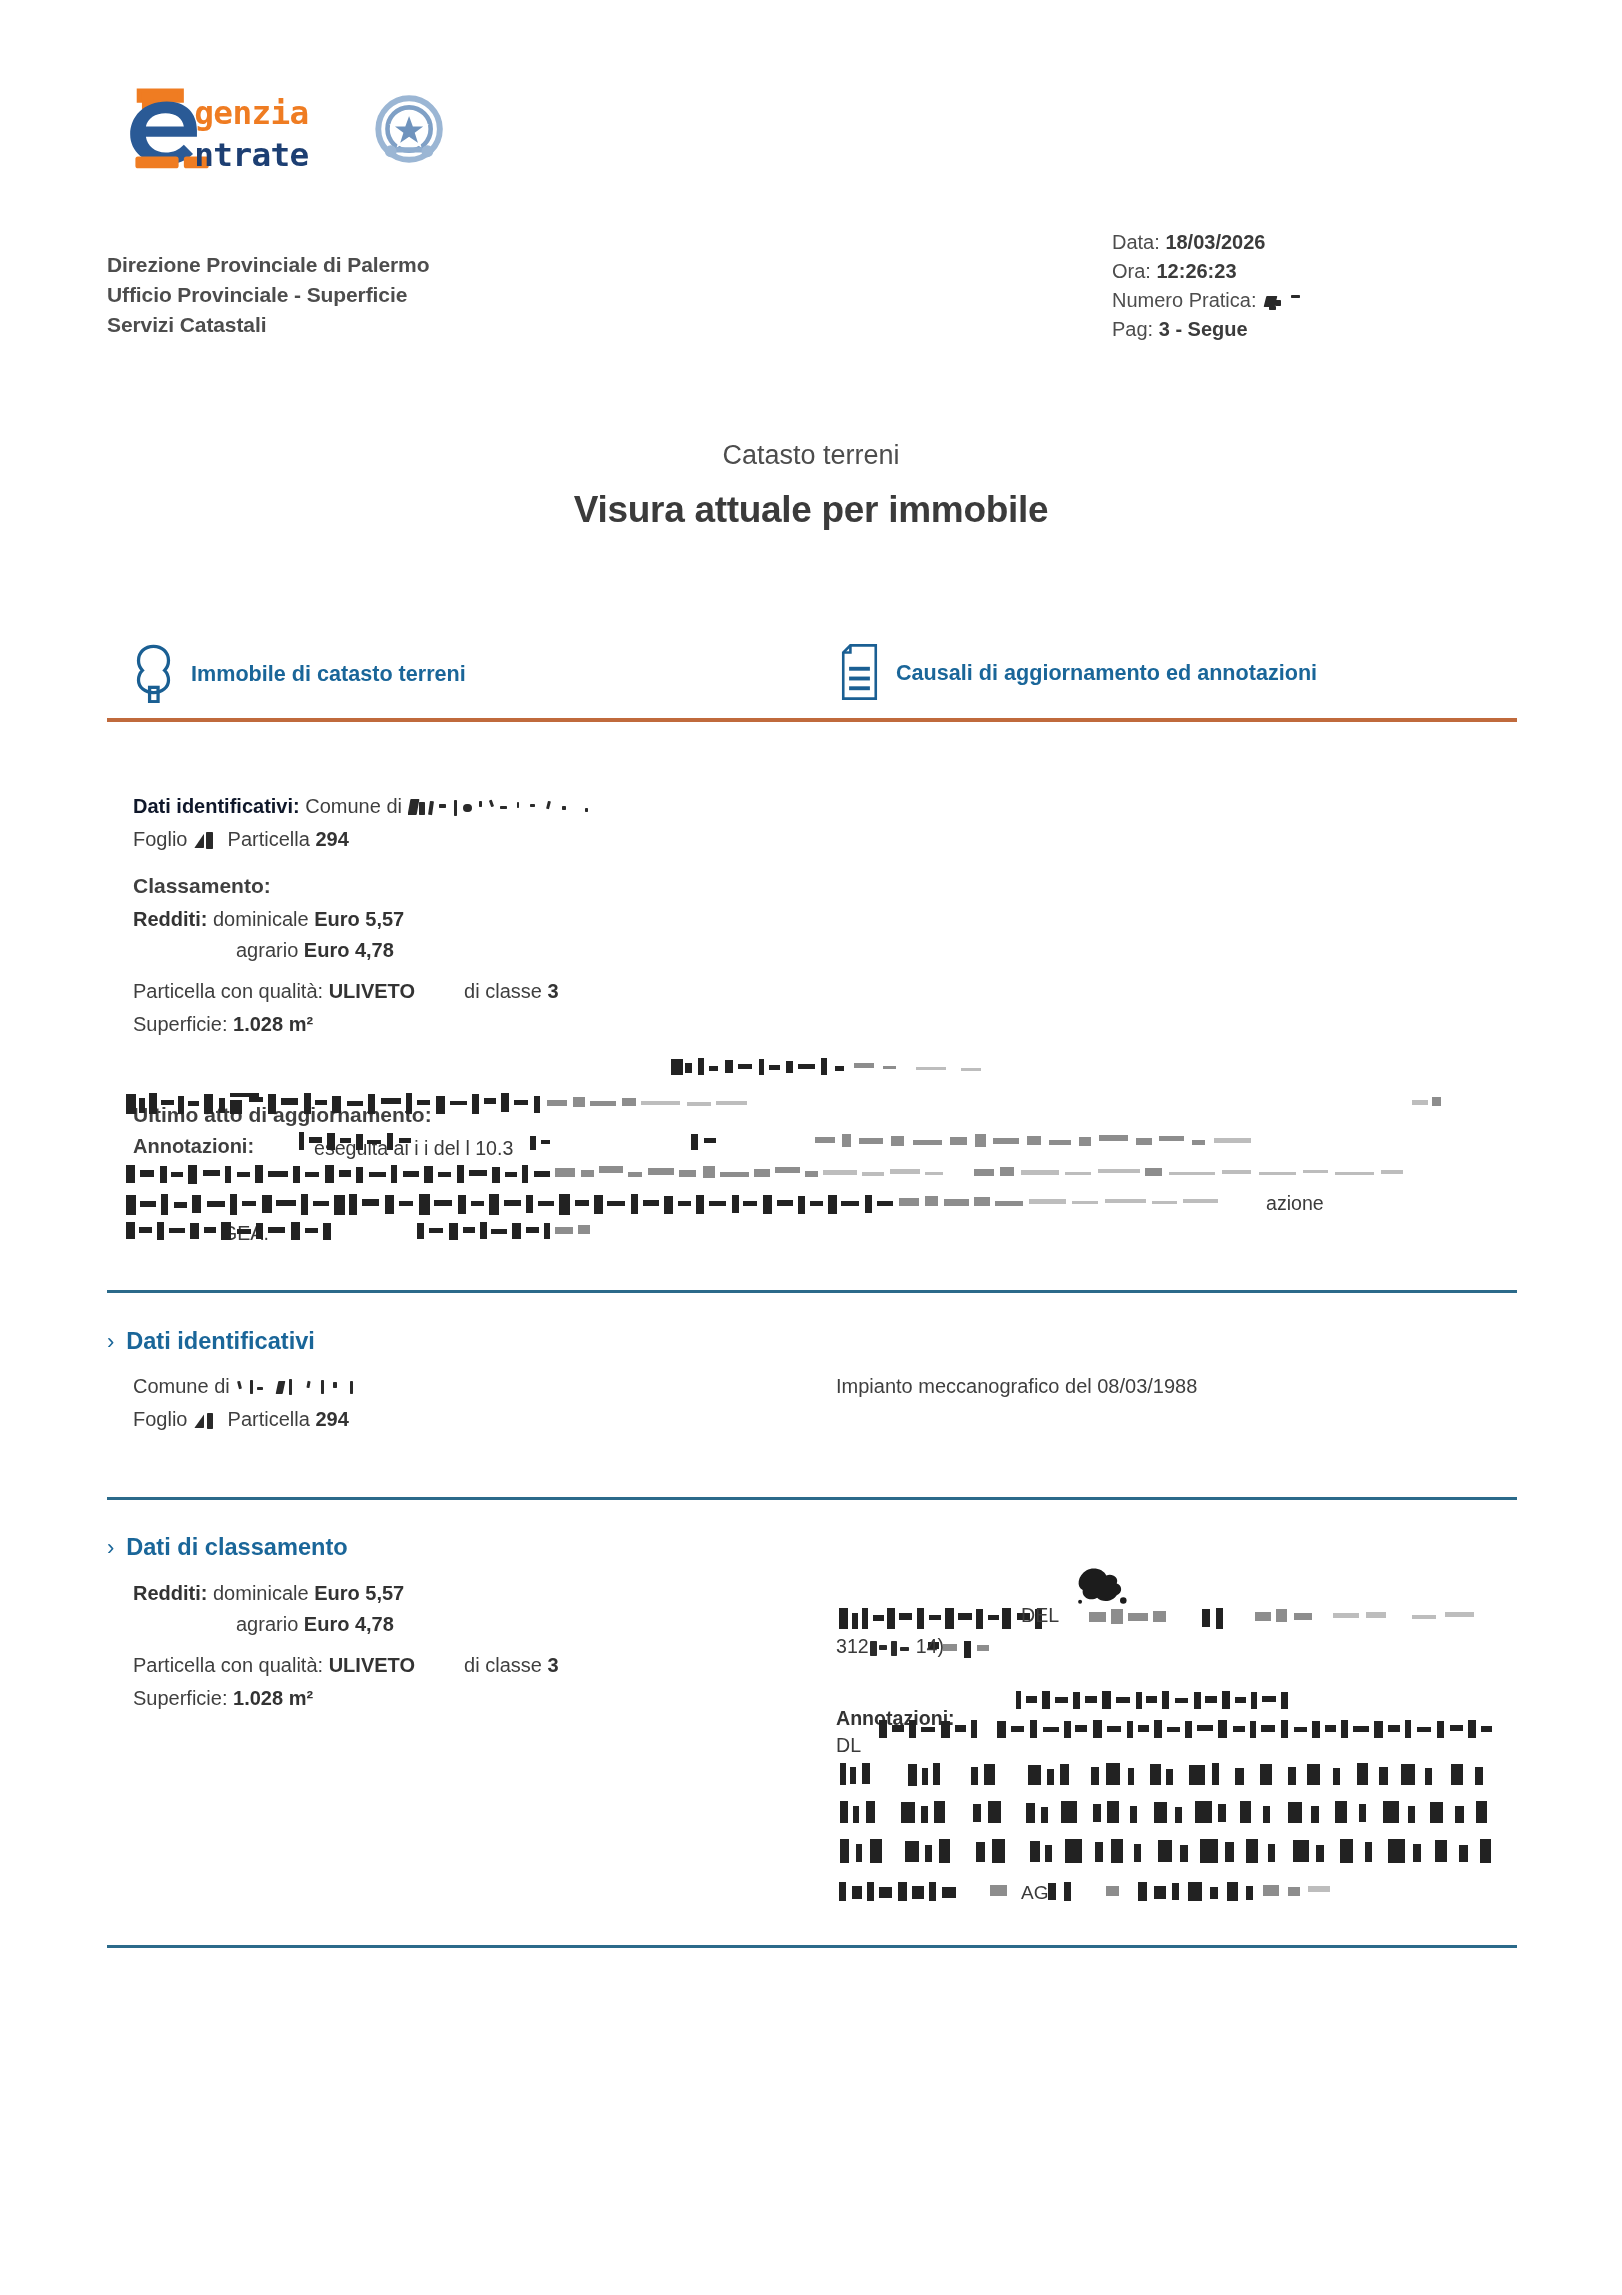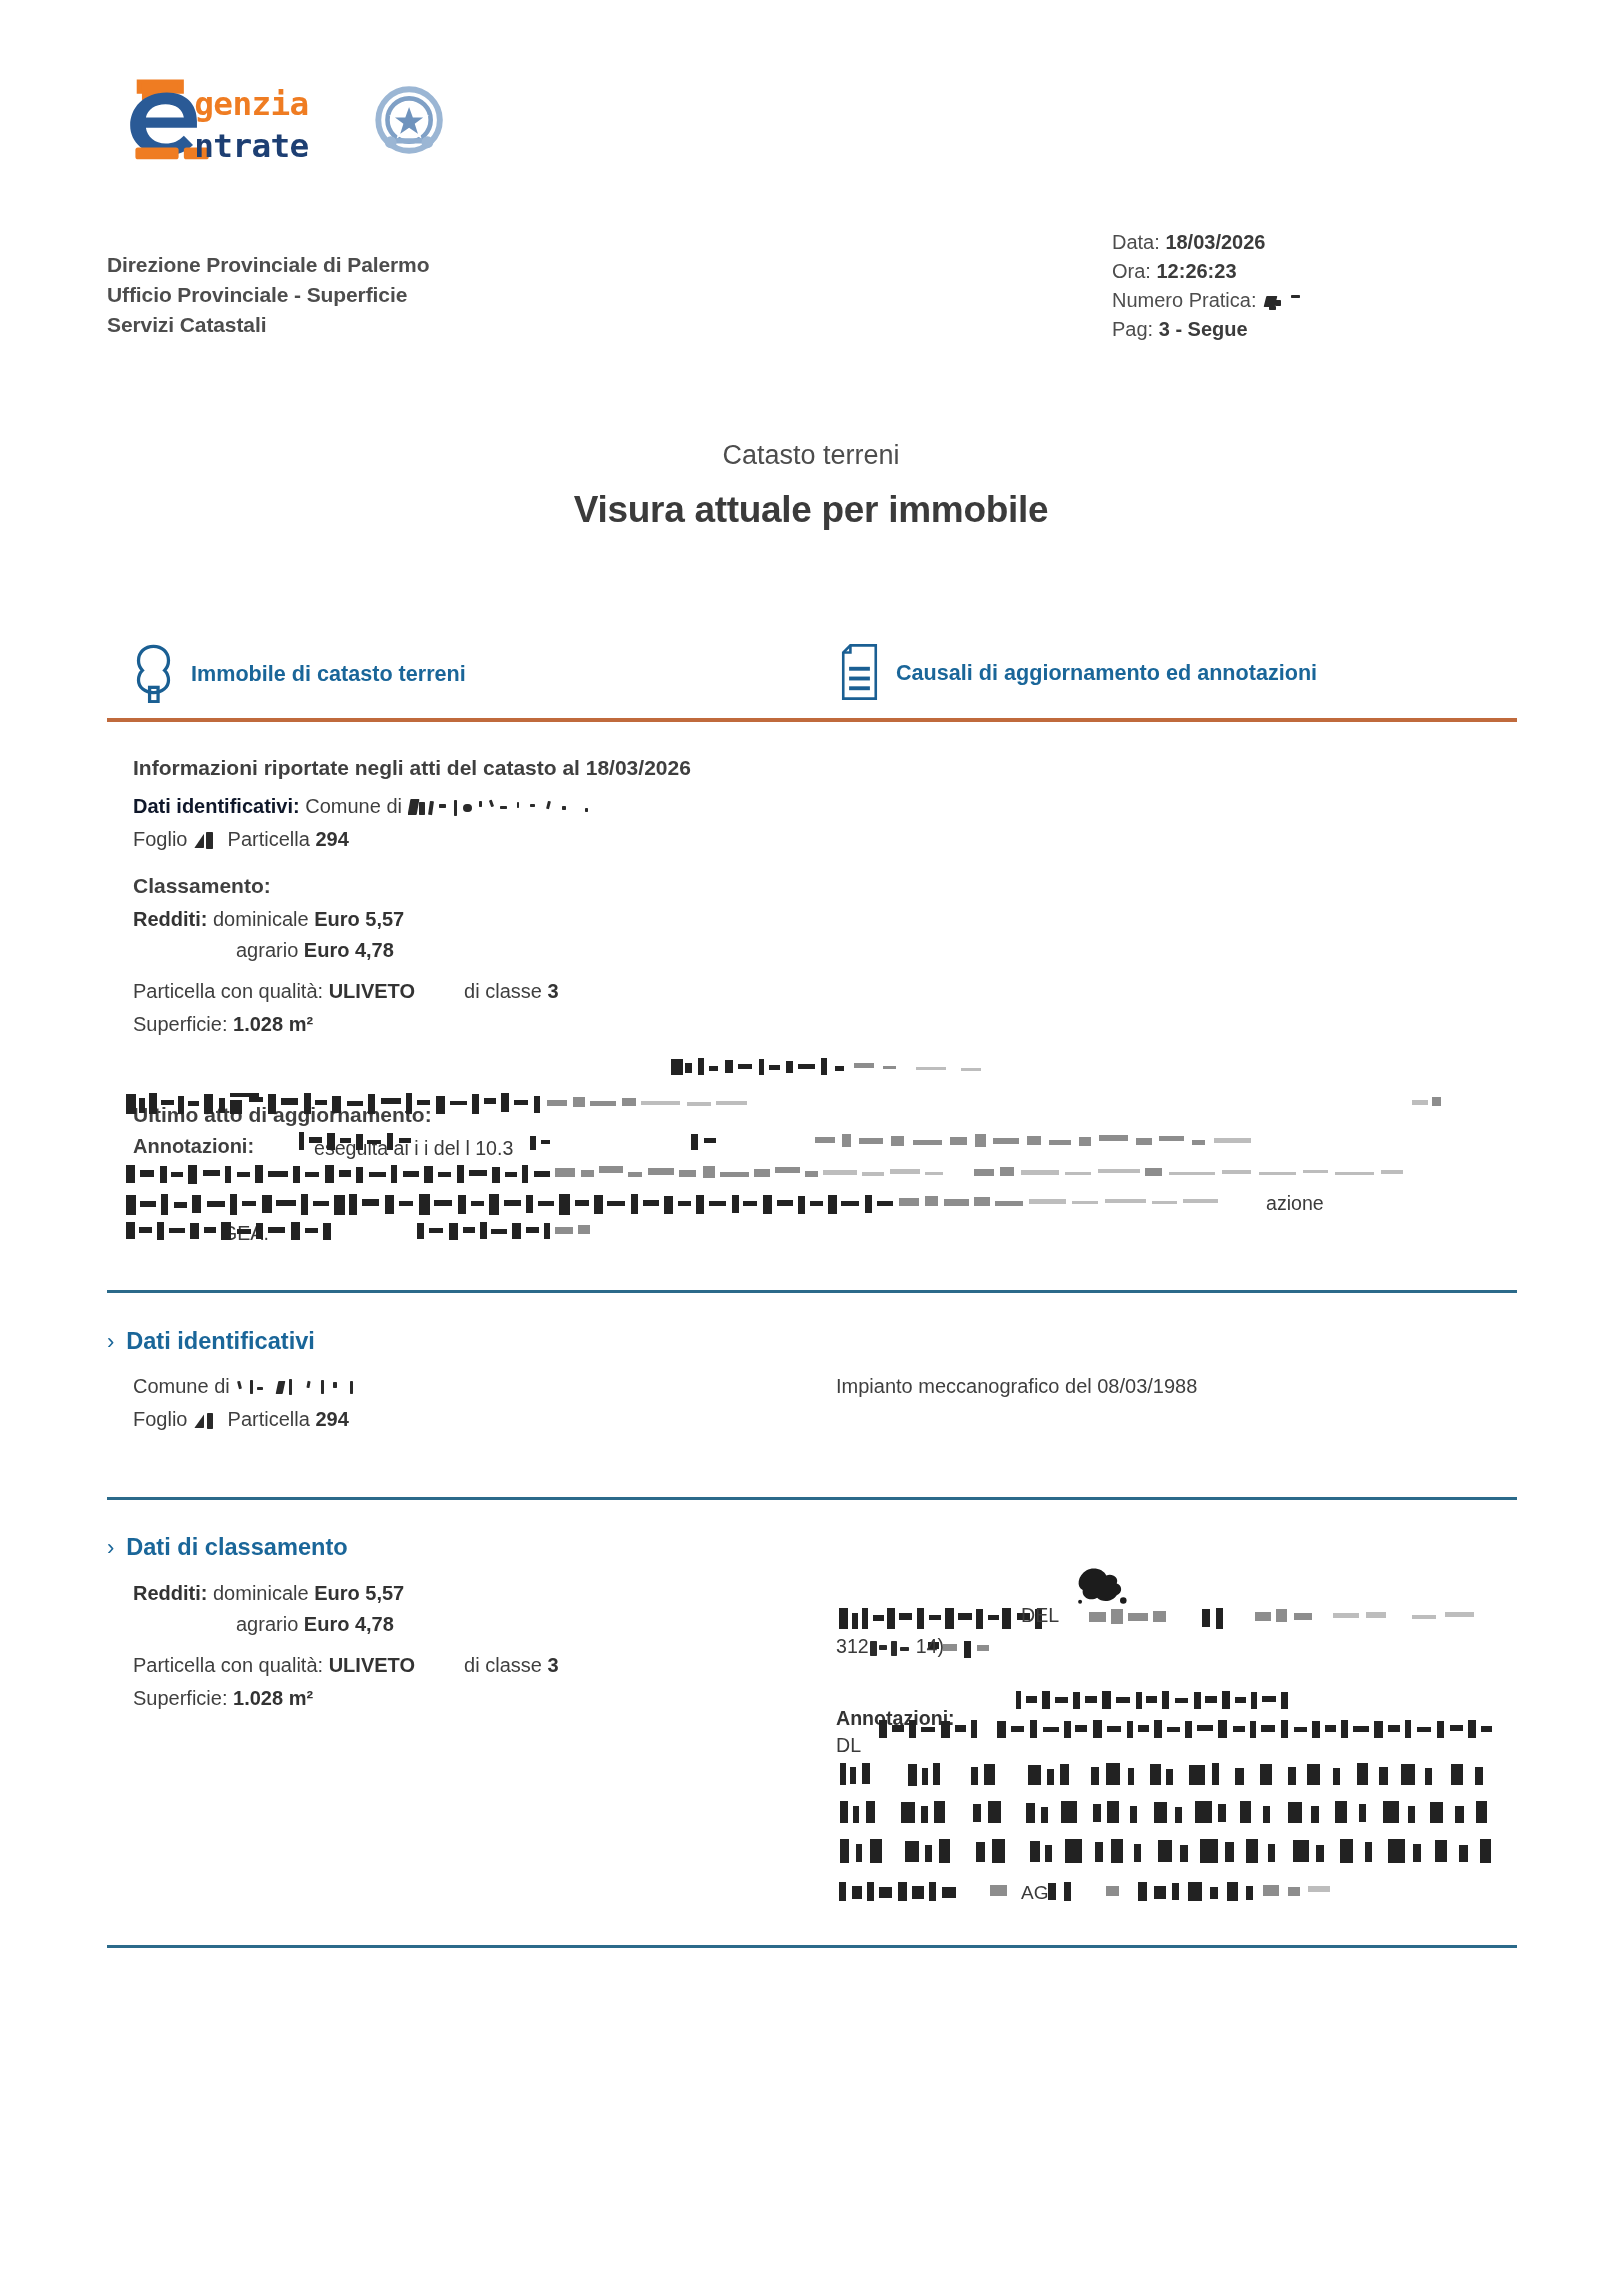--- a/index.html
+++ b/index.html
@@ -19,21 +19,21 @@
   .page {
     position: absolute;
     inset: 0;
     padding: 0;
   }
 
   
   .logo-wrap {
     position: absolute;
     left: 121px;
-    top: 74px;
+    top: 83px;
     width: 347px;
     height: 92px;
   }
   .logo-svg { display: block; }
 
   
   .office-block {
     position: absolute;
     left: 107px;
     top: 250px;
@@ -336,21 +336,20 @@
           <rect x="14" y="36" width="32" height="6" fill="#1a5f93"></rect>
           <rect x="14" y="51" width="32" height="6" fill="#1a5f93"></rect>
           <rect x="14" y="66" width="32" height="6" fill="#1a5f93"></rect>
         </svg>
       </span>
       <span class="ic-label">Causali di aggiornamento ed annotazioni</span>
     </div>
   </div>
   <div class="divider-orange"></div>
 
-  <div class="blk l-info blue-h">Informazioni riportate negli atti del catasto al 18/03/2026</div>
 
   <div class="blk l-dati">
     <span class="blue-h">Dati identificativi:</span>
     <span>Comune di </span><span class="smudge" style="width:275px;height:19.6px;">
       <i style="left:1.3px;top:1.3px;width:8.5px;height:16.4px;transform:skewX(-10deg);"></i>
       <i style="left:11.8px;top:3.9px;width:5.2px;height:13px;"></i>
       <i style="left:21px;top:2.6px;width:3.9px;height:14.4px;transform:rotate(8deg);"></i>
       <i style="left:31px;top:5.9px;width:7.9px;height:3.9px;"></i>
       <i style="left:46px;top:2px;width:3.3px;height:15.7px;"></i>
       <i style="left:55px;top:6.5px;width:9.2px;height:7.2px;border-radius:3.9px;"></i>

